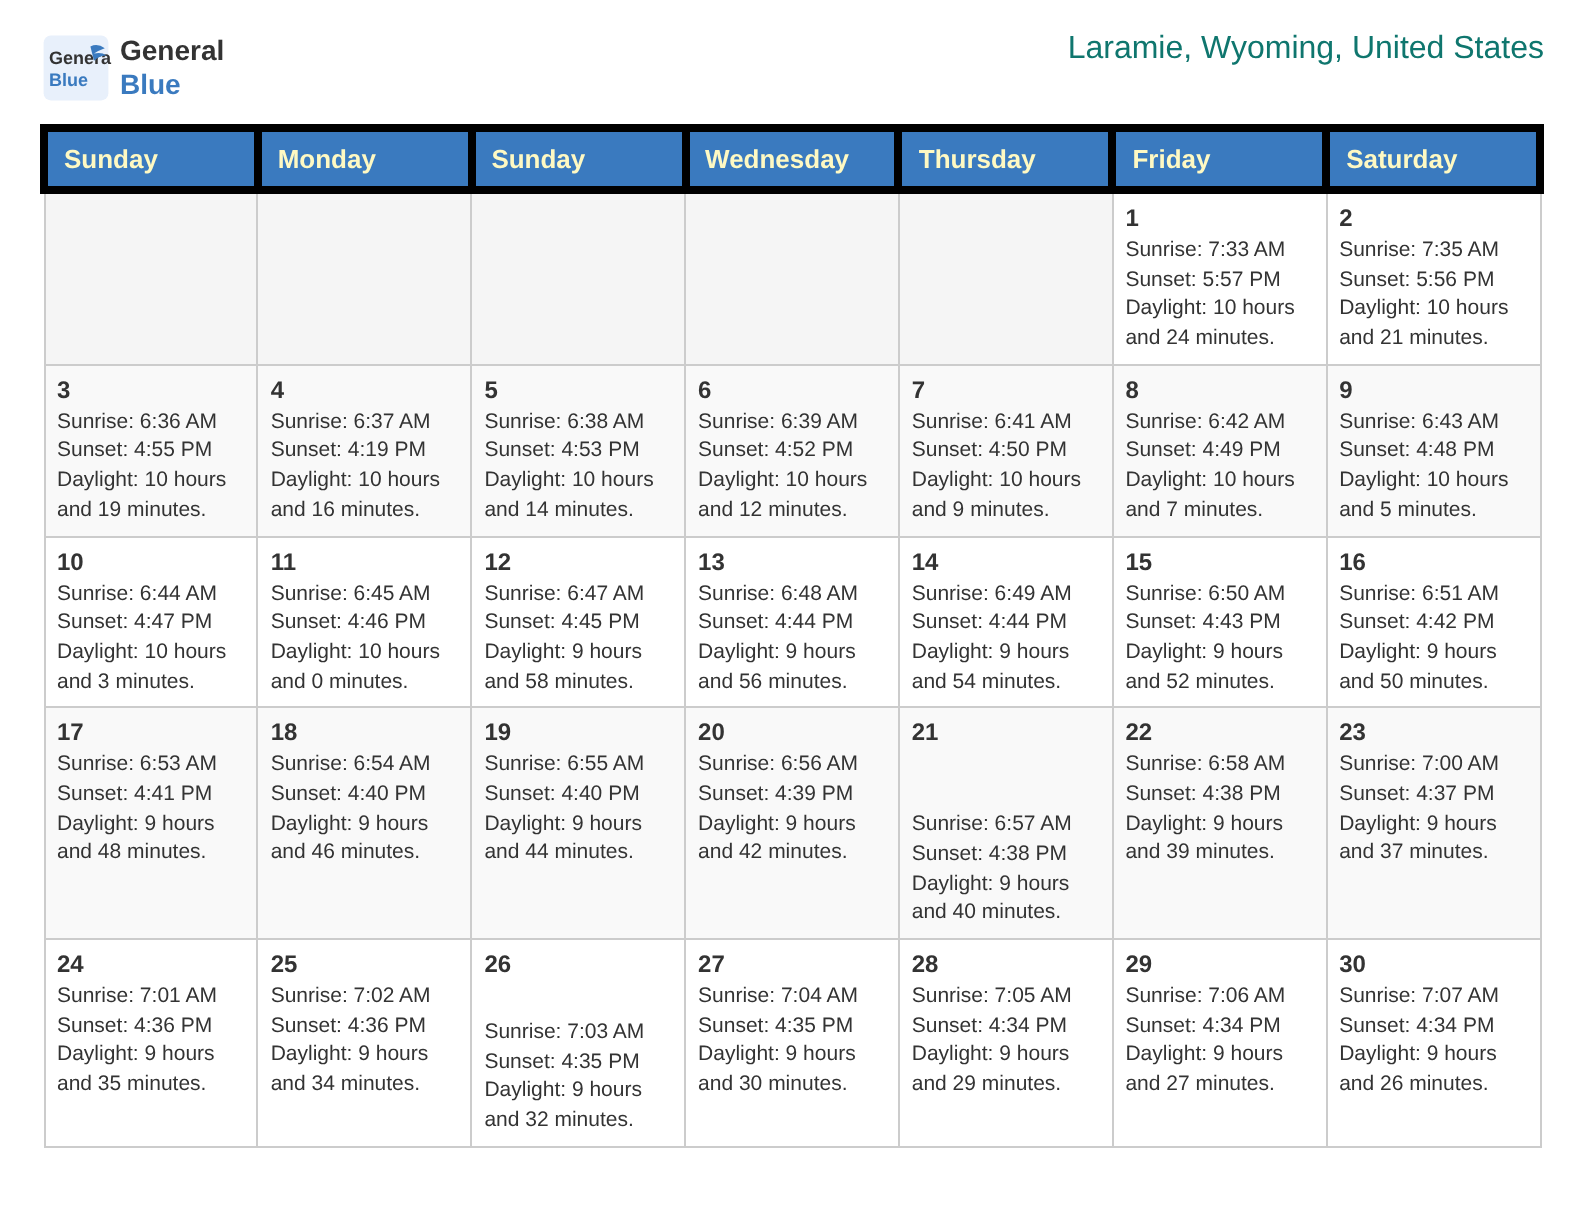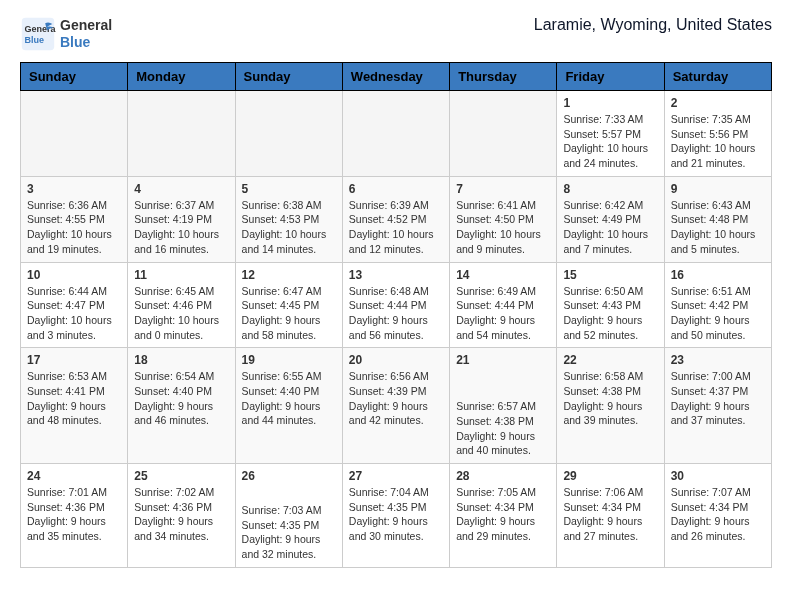--- a/index.html
+++ b/index.html
@@ -34,34 +34,34 @@
     .title-area {
       text-align: right;
     }
     .month-title {
       font-size: 32px;
       font-weight: bold;
       color: #333;
     }
     .location-title {
       font-size: 16px;
-      color: #0f172a;
+      color: #0f766e;
     }
     .calendar-table {
       width: 100%;
       border-collapse: collapse;
       table-layout: fixed;
     }
     .calendar-table th {
       background-color: #3a7abf;
-      color: #000000;
+      color: #fef9c3;
       text-align: left;
       padding: 6px 8px;
       font-size: 13px;
-      border: 1px solid #000000;
+      border: 4px solid #000000;
     }
     .calendar-table td {
       border: 1px solid #ccc;
       vertical-align: top;
       padding: 5px 6px;
       font-size: 11px;
       color: #333;
       height: 80px;
       background: #fff;
     }

